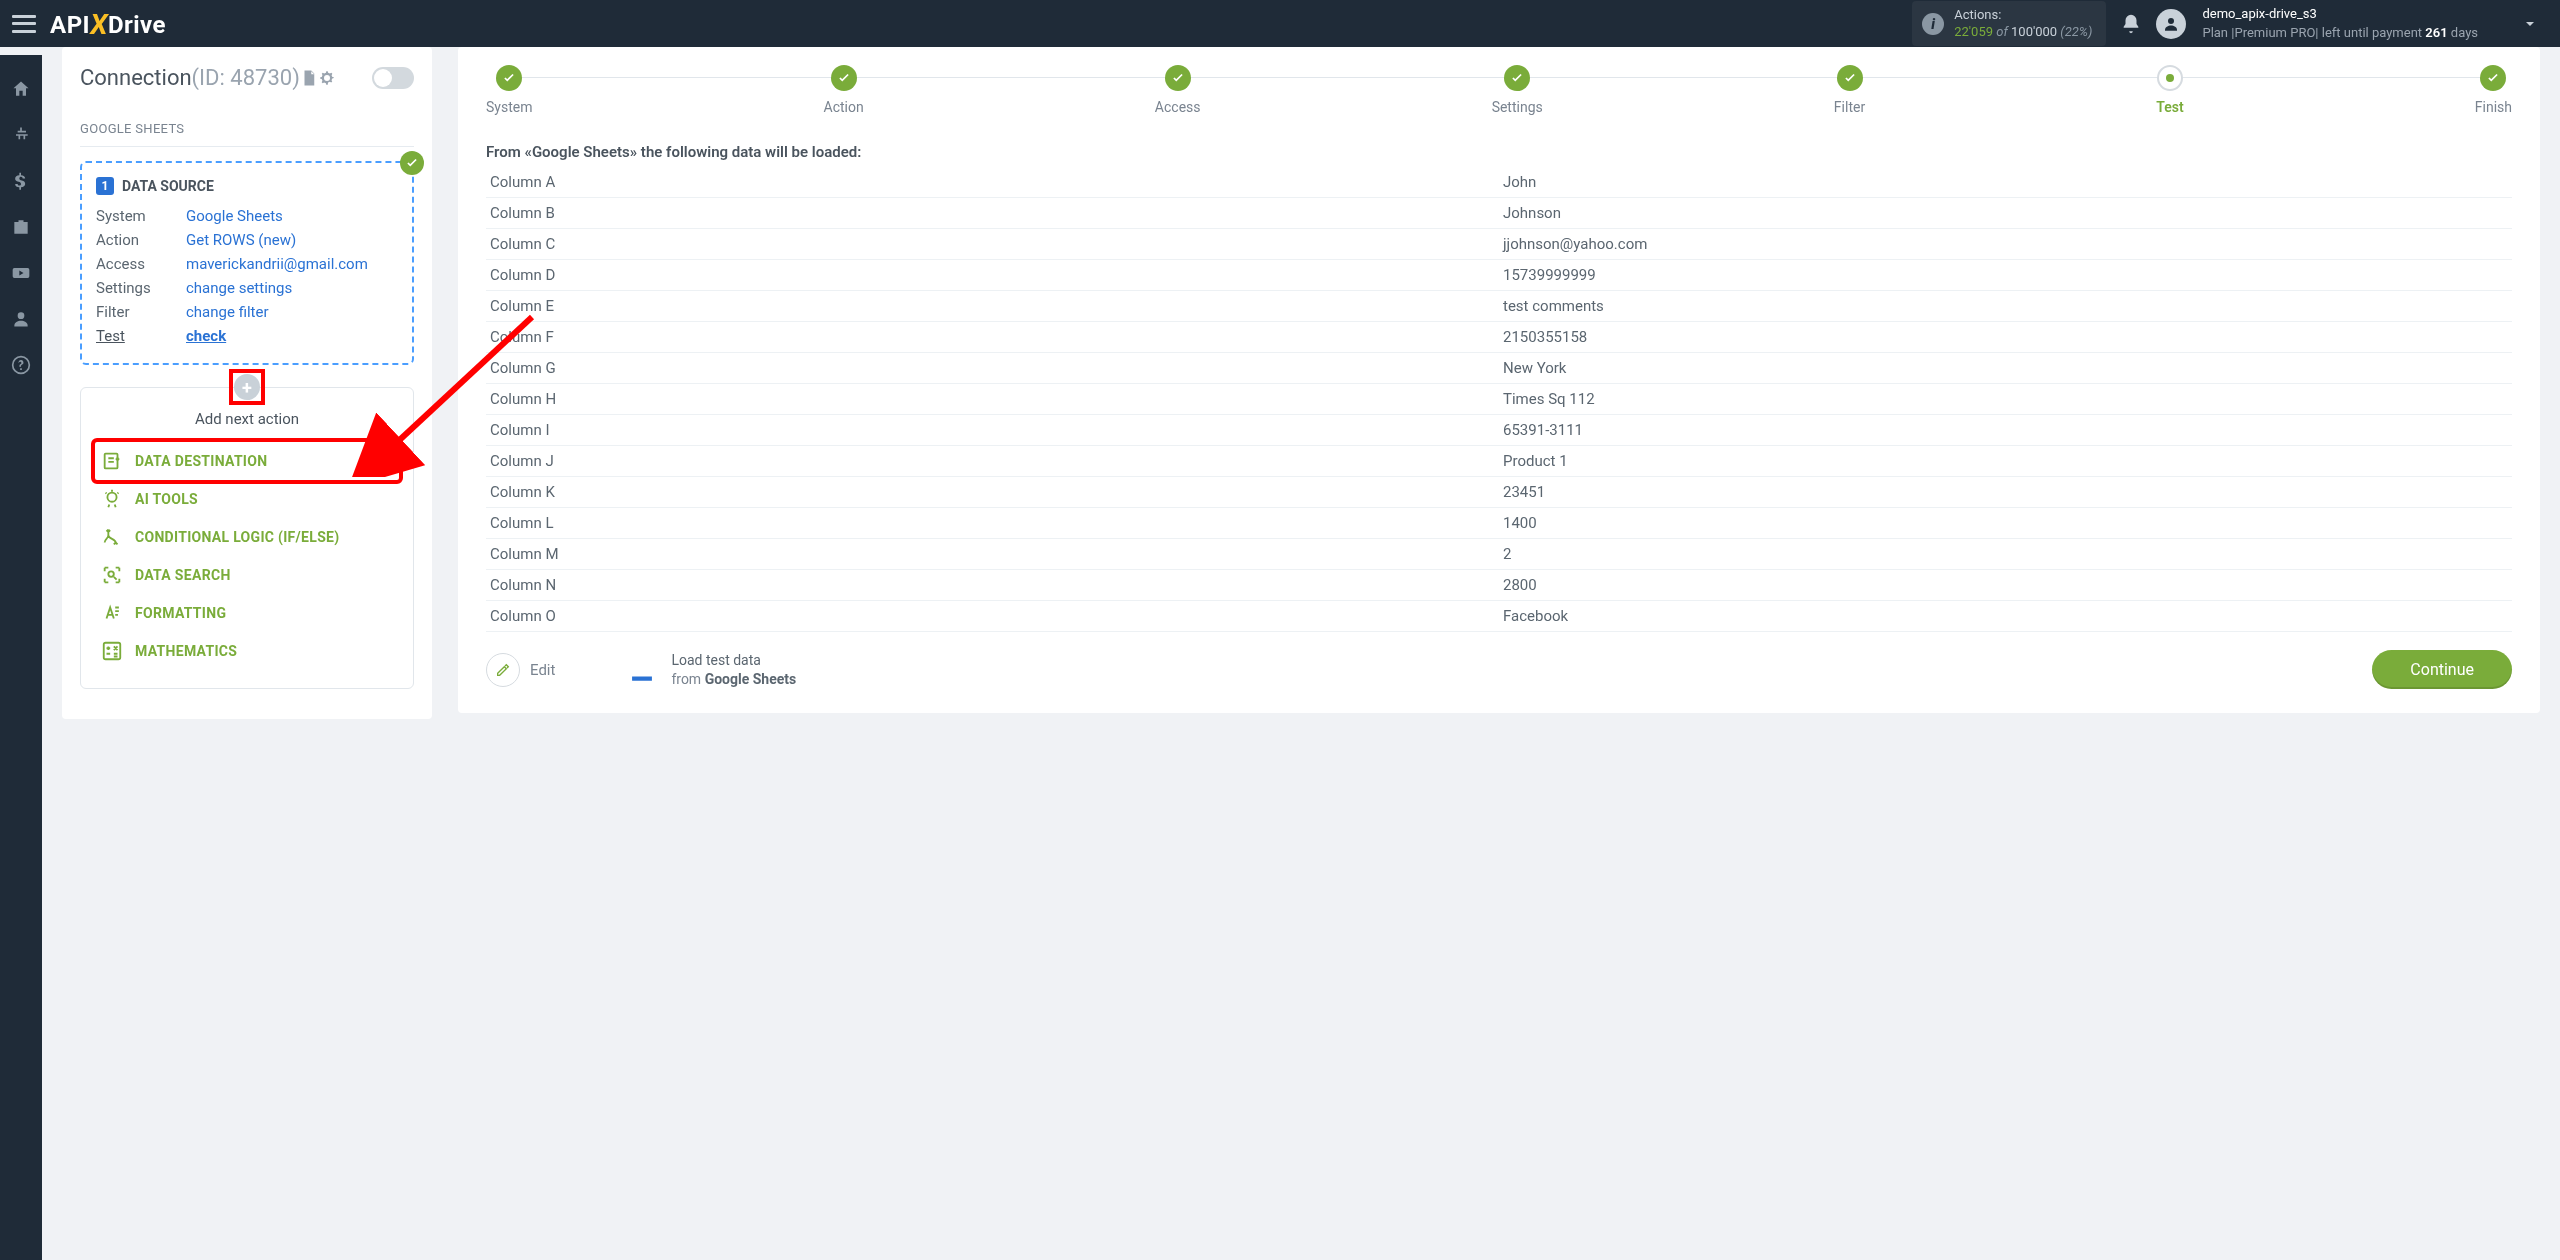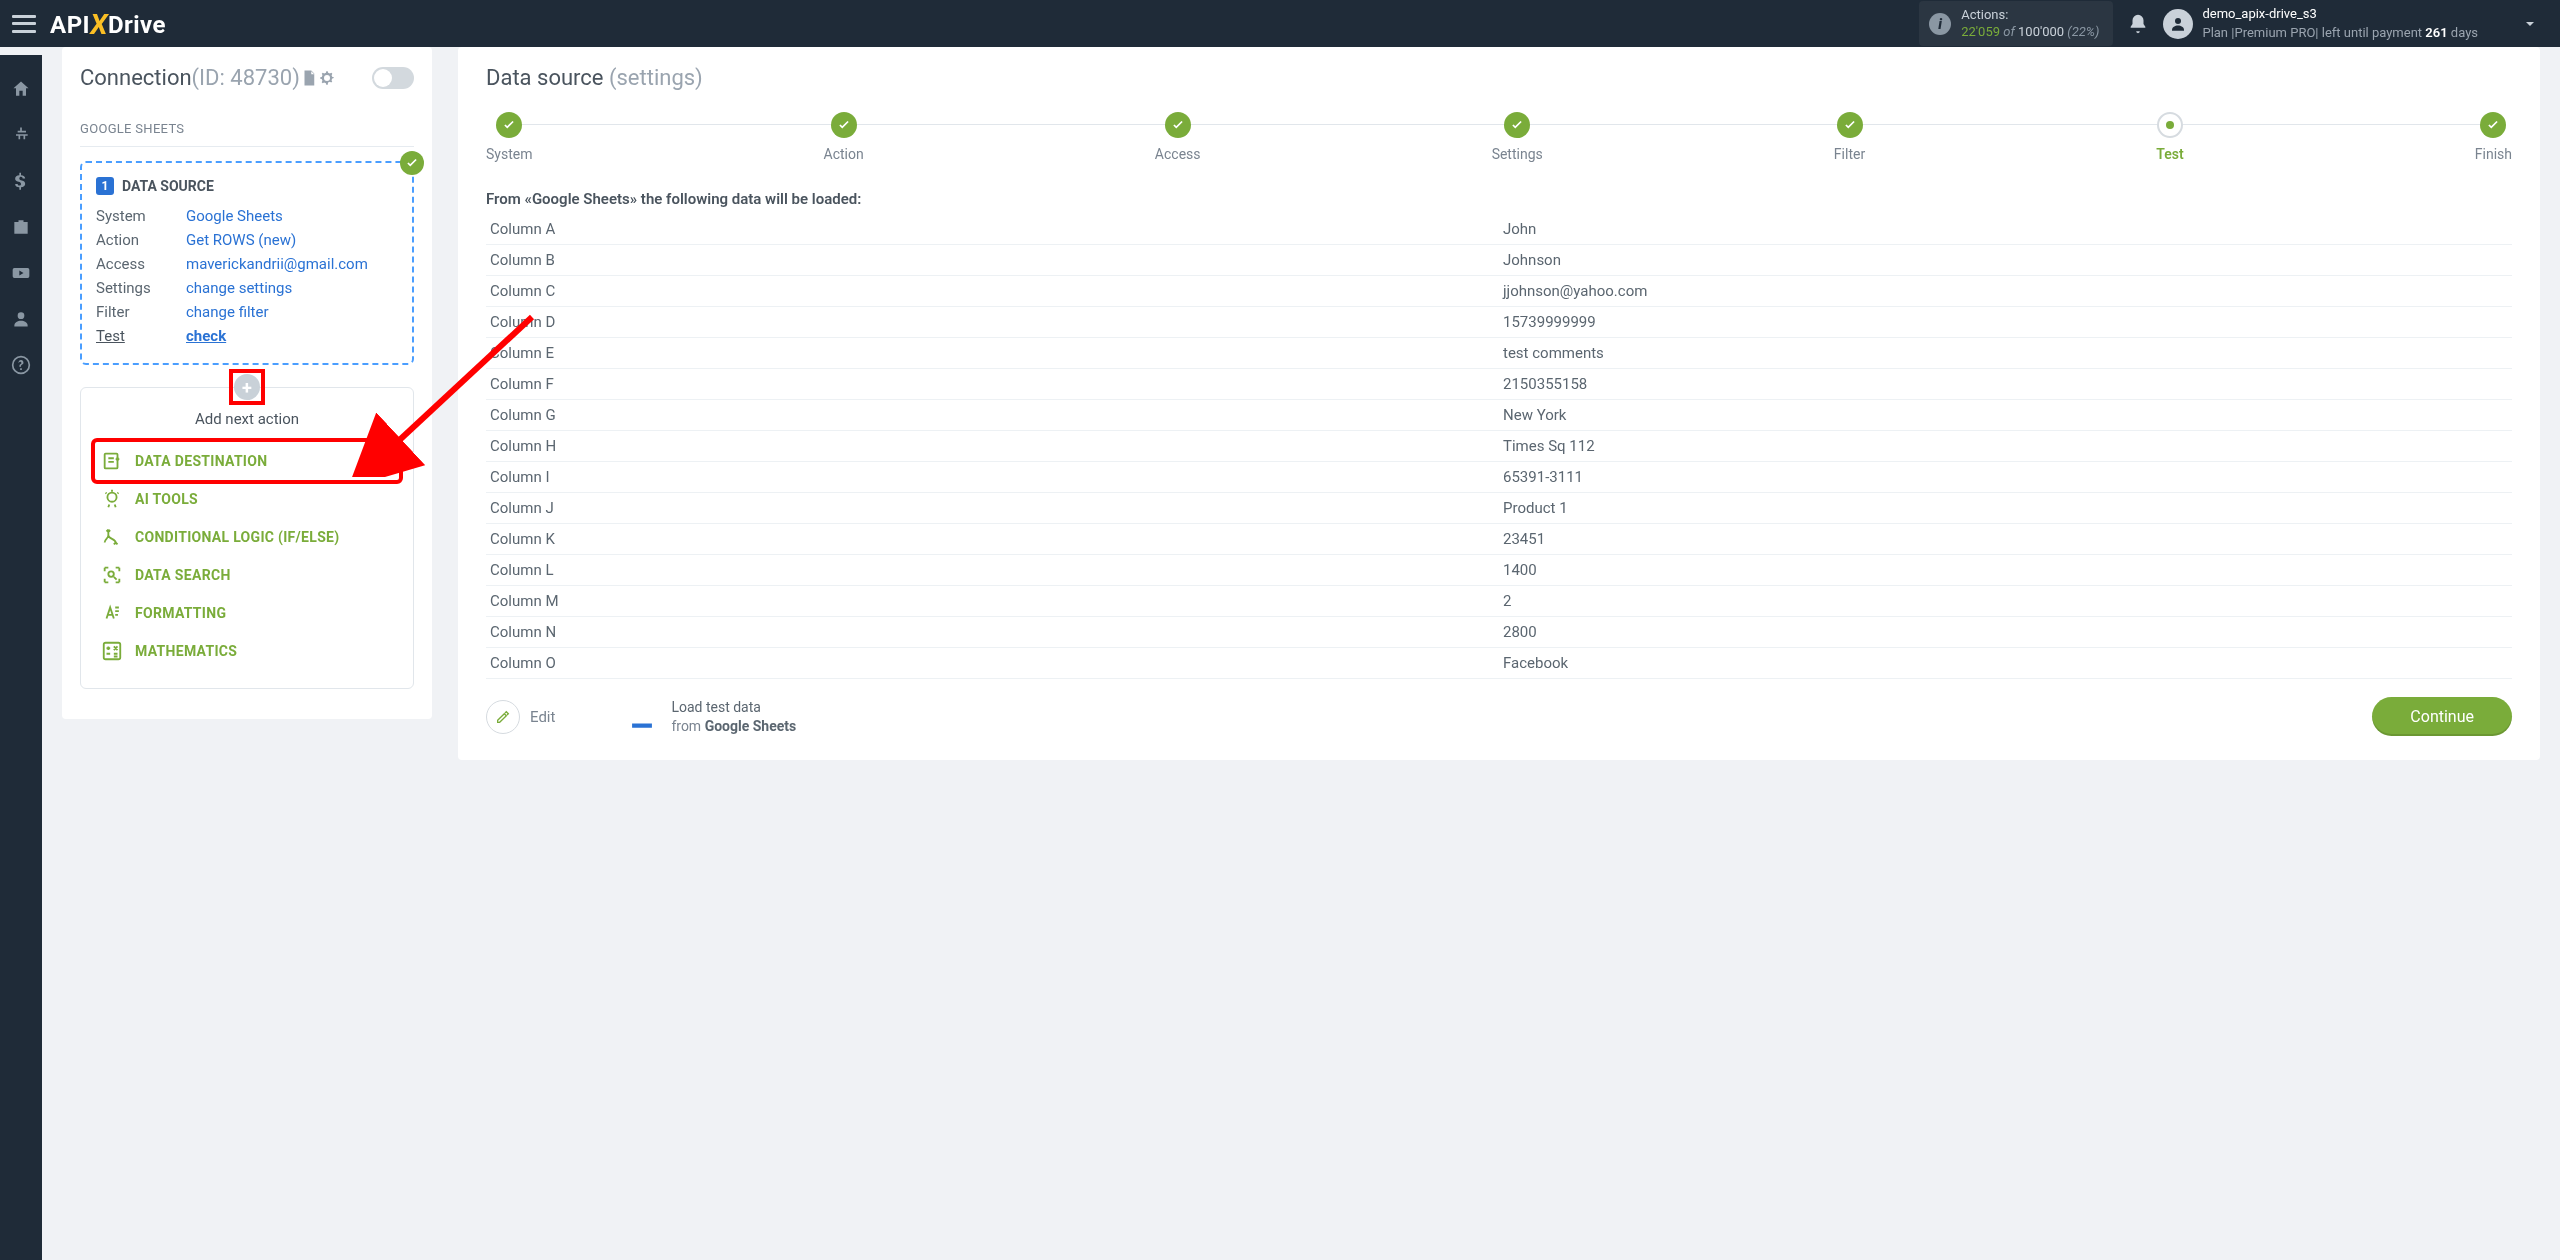--- a/index.html
+++ b/index.html
@@ -14,21 +14,21 @@
 .top-right { margin-left: auto; display: flex; align-items: center; gap: 14px; }
 .actions-box { background: #2b3642; border-radius: 4px; padding: 6px 14px 6px 10px; display: flex; align-items: center; gap: 10px; }
 .info-circle { width: 22px; height: 22px; border-radius: 50%; background: #8a97a3; color: #1f2b38; display: flex; align-items: center; justify-content: center; font-weight: 900; font-size: 14px; font-style: italic; }
 .actions-text { font-size: 13px; line-height: 1.3; }
 .actions-text .line1 { color: #c9d1d9; }
 .actions-text .line2 .a1 { color: #7aac3a; }
 .actions-text .line2 .aof { color: #8a97a3; font-style: italic; }
 .actions-text .line2 .a2 { color: #c9d1d9; }
 .actions-text .line2 .apct { color: #8a97a3; font-style: italic; }
 .bell-icon, .user-icon-top { width: 22px; height: 22px; fill: #c9d1d9; }
-.user-box { display: flex; align-items: center; gap: 9px; justify-content: space-between; }
+.user-box { display: flex; align-items: center; gap: 16px; justify-content: space-between; }
 .user-avatar { width: 30px; height: 30px; border-radius: 50%; background: #c9d1d9; display: flex; align-items: center; justify-content: center; }
 .user-avatar svg { width: 18px; height: 18px; fill: #1f2b38; }
 .user-info { font-size: 13px; line-height: 1.4; }
 .user-info .uname { color: #fff; }
 .user-info .uplan { color: #9aa4af; }
 .user-info .uplan .uwhite { color: #fff; font-weight: 600; }
 .chev-down { margin-left: 30px; margin-right: 10px; width: 16px; height: 16px; fill: #c9d1d9; }
 
 .left-rail { position: fixed; left: 0; top: 55px; bottom: 0; width: 42px; background: #1f2b38; display: flex; flex-direction: column; align-items: center; padding-top: 24px; gap: 26px; }
 .rail-icon { width: 20px; height: 20px; fill: #8a97a3; cursor: pointer; }
@@ -256,23 +256,20 @@
       <defs>
           <marker id="ah" markerWidth="12" markerHeight="12" refX="2" refY="6" orient="auto">
             <path d="M0 0L12 6L0 12z" fill="#ff0000"></path>
           </marker>
         </defs>
       <line x1="200" y1="20" x2="60" y2="150" stroke="#ff0000" stroke-width="6" marker-end="url(#ah)"></line>
     </svg>
   </div>
 
   <div class="main-panel">
-    <div class="main-title">
-      <span>Data source</span> <span class="sub">(settings)</span>
-    </div>
 
     <div class="stepper">
       <div class="step">
           <div class="step-circle">
             <svg viewBox="0 0 24 24">
               <path d="M5 12l4 4L19 6" fill="none" stroke="#fff" stroke-width="3"></path>
             </svg>
           </div>
           <div class="step-label">System</div>
         </div>

